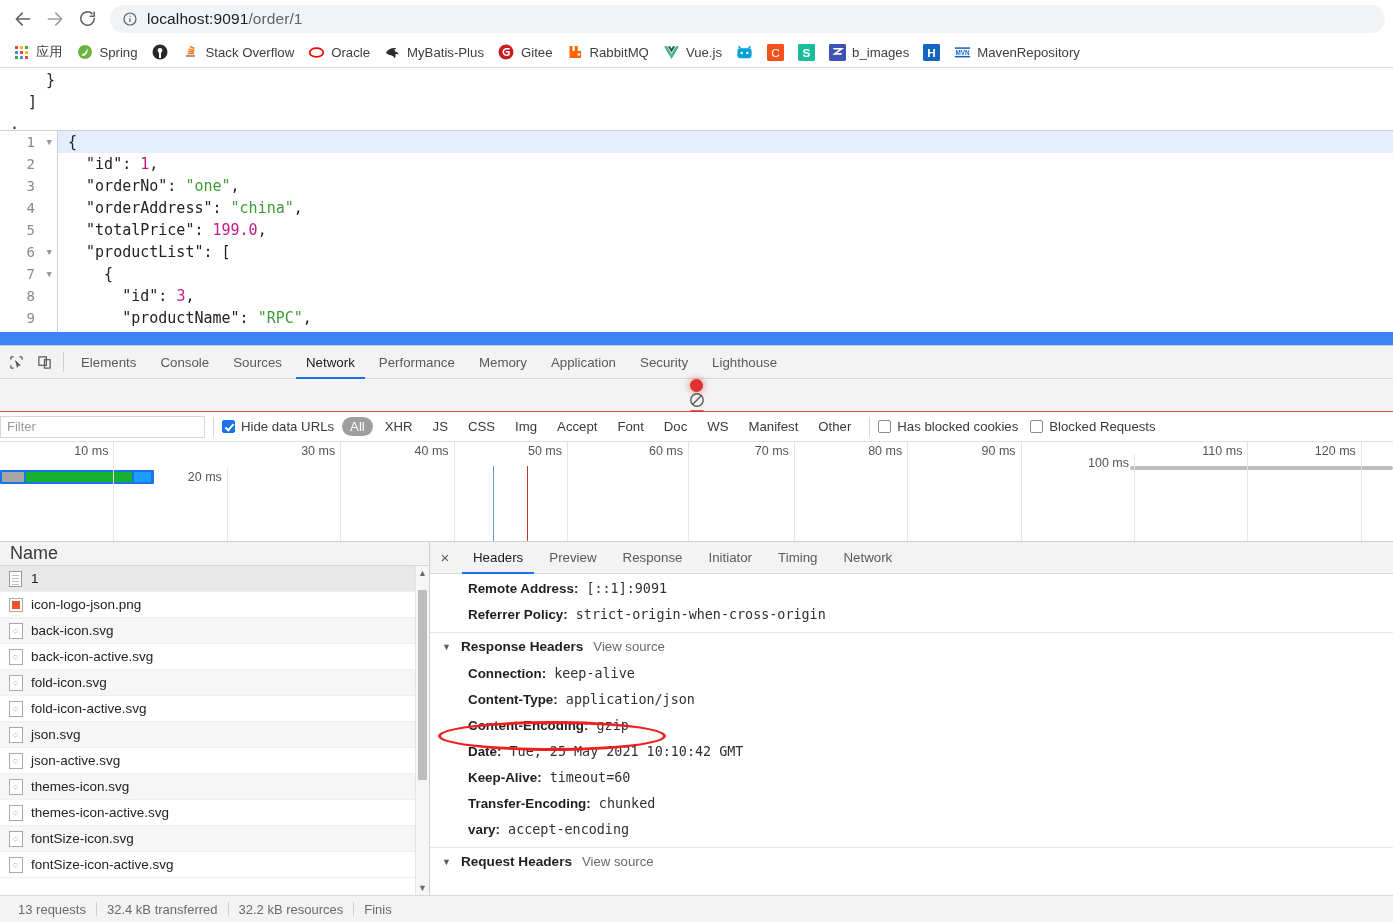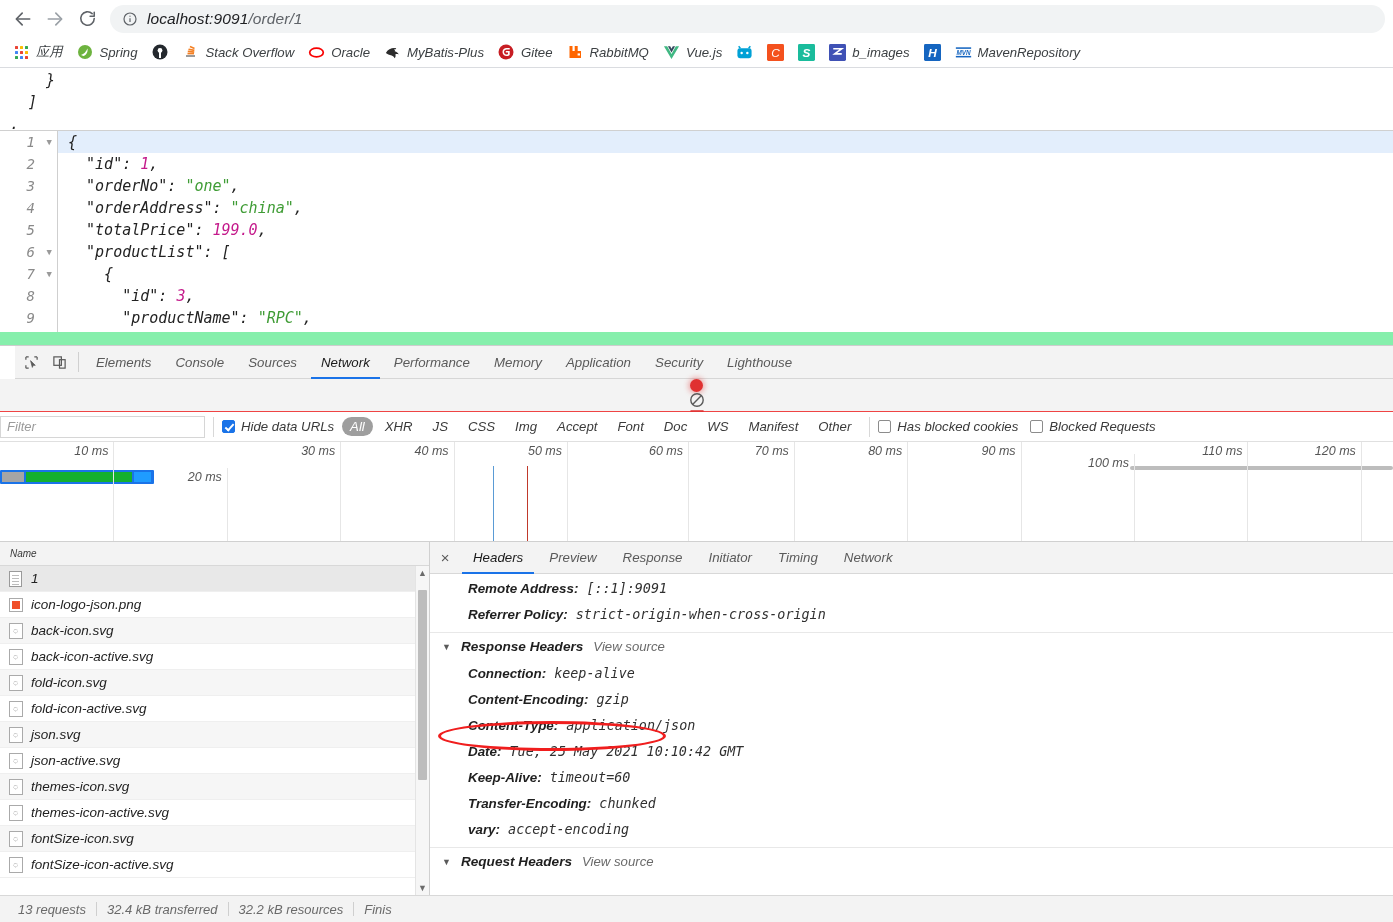--- a/index.html
+++ b/index.html
@@ -4,21 +4,21 @@
 <style>
   * { box-sizing: border-box; }
   html, body {
     margin: 0; padding: 0;
     width: 1393px; height: 922px;
     overflow: hidden;
     background: #ffffff;
     font-family: "Liberation Sans", sans-serif;
     -webkit-font-smoothing: antialiased;
   }
-  .page { position: relative; width: 1393px; height: 922px; background:#86efac;font-style:italic; }
+  .page { position: relative; width: 1393px; height: 922px; background:#3b82f6; }
 
   
   .chrome-top {
     height: 37px; background:#fff; display:flex; align-items:center;
     padding: 0 8px; gap: 2px;
   }
   .nav-btn {
     width: 30px; height: 30px; border-radius: 50%;
     display:flex; align-items:center; justify-content:center;
     color:#5f6368; flex: 0 0 auto;
@@ -85,21 +85,21 @@
   .n { color:#c41a8b; }
 
   
   .devtools {
     position:absolute; left:0; right:0; top: 345px; bottom:0;
     background:#fff; border-top:1px solid #cdcdcd;
     display:flex; flex-direction:column;
   }
   .dt-maintabs {
     height: 33px; display:flex; align-items:stretch; border-bottom:1px solid #d6d6d6;
-    background:#f3f3f3; padding-left:2px;margin-left:15px;
+    background:#f3f3f3; padding-left:2px;
   }
   .dt-ico-btn { width:28px; display:flex; align-items:center; justify-content:center; color:#5a5a5a; }
   .dt-sep { width:1px; background:#d0d0d0; margin: 6px 5px; }
   .dt-tab {
     display:flex; align-items:center; padding: 0 12px; font-size:13.3px; color:#5a5a5a;
     position:relative;
   }
   .dt-tab.active { color:#1a1a1a; }
   .dt-tab.active::after {
     content:""; position:absolute; left:2px; right:2px; bottom:-1px; height:2px; background:#1a73e8;
@@ -156,21 +156,21 @@
   .ov-bar .dl    { position:absolute; right:3px; top:2px; height:10px; width:17px; background:#1f9cff; }
   .ov-line-blue { position:absolute; top:24px; bottom:0; width:1px; background:#5a9bd5; }
   .ov-line-red  { position:absolute; top:24px; bottom:0; width:1px; background:#c0392b; }
   .ov-scroll { position:absolute; height:4px; background:#bdbdbd; border-radius:2px; top:24px; }
 
   
   .dt-split { flex:1 1 auto; display:flex; min-height:0; }
   .req-pane { width: 430px; flex:0 0 430px; border-right:1px solid #d0d0d0; display:flex; flex-direction:column; min-height:0;}
   .req-header {
     height: 24px; background:#f3f3f3; border-bottom:1px solid #d8d8d8;
-    display:flex; align-items:center; padding-left:10px; font-size:10px; color:#3a3a3a;
+    display:flex; align-items:center; padding-left:10px; font-size:18px; color:#3a3a3a;
   }
   .req-list { flex:1 1 auto; overflow:hidden; position:relative; }
   .req-row {
     height: 26px; display:flex; align-items:center; gap:8px; padding-left:8px;
     font-size:13.5px; color:#222; border-bottom:1px solid #efefef;
   }
   .req-row:nth-child(odd) { background:#f6f6f6; }
   .req-row:nth-child(even){ background:#ffffff; }
   .req-row.selected { background:#e8e8e8; }
   .rico { width:15px;height:17px; flex:0 0 auto; display:flex;align-items:center;justify-content:center;}
@@ -699,22 +699,22 @@
         <div class="det-body" id="det-body">
 
         <div class="hdr-row"><b>Remote Address:</b><span> [::1]:9091</span></div>
             <div class="hdr-row"><b>Referrer Policy:</b><span> strict-origin-when-cross-origin</span></div>
             <div class="sec-row">
               <span class="tri">▼</span>
               <span>Response Headers</span>
               <span class="viewsrc">View source</span>
             </div>
             <div class="hdr-row"><b>Connection:</b><span> keep-alive</span></div>
+            <div class="hdr-row"><b>Content-Type:</b><span> application/json</span></div>
             <div class="hdr-row"><b>Content-Encoding:</b><span> gzip</span></div>
-            <div class="hdr-row"><b>Content-Type:</b><span> application/json</span></div>
             <div class="hdr-row"><b>Date:</b><span> Tue, 25 May 2021 10:10:42 GMT</span></div>
             <div class="hdr-row"><b>Keep-Alive:</b><span> timeout=60</span></div>
             <div class="hdr-row"><b>Transfer-Encoding:</b><span> chunked</span></div>
             <div class="hdr-row"><b>vary:</b><span> accept-encoding</span></div>
             <div class="sec-row">
               <span class="tri">▼</span>
               <span>Request Headers</span>
               <span class="viewsrc">View source</span>
             </div>
             <div class="redcircle" style="left: 8px; top: 147px; width: 228px; height: 30px; border-color: rgb(240, 30, 30);"></div>

